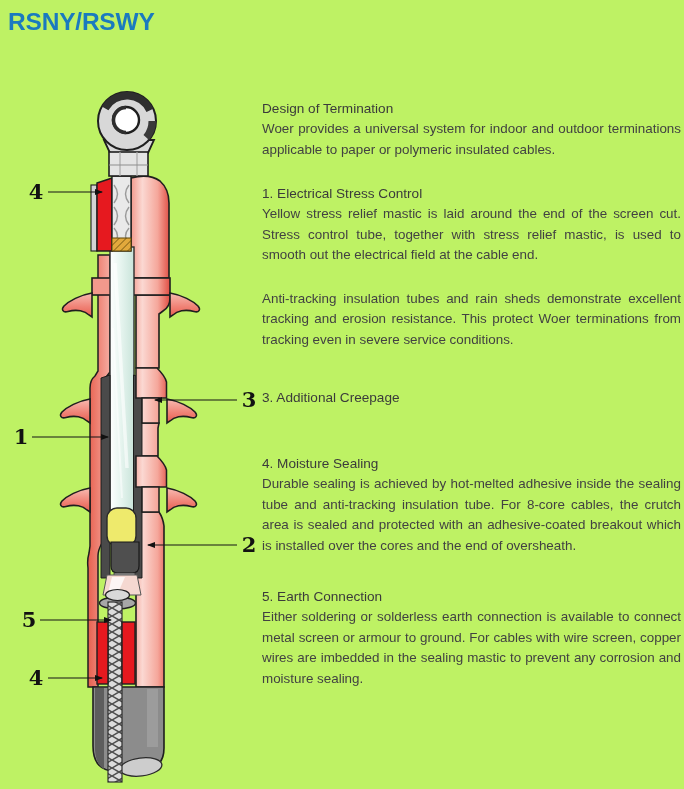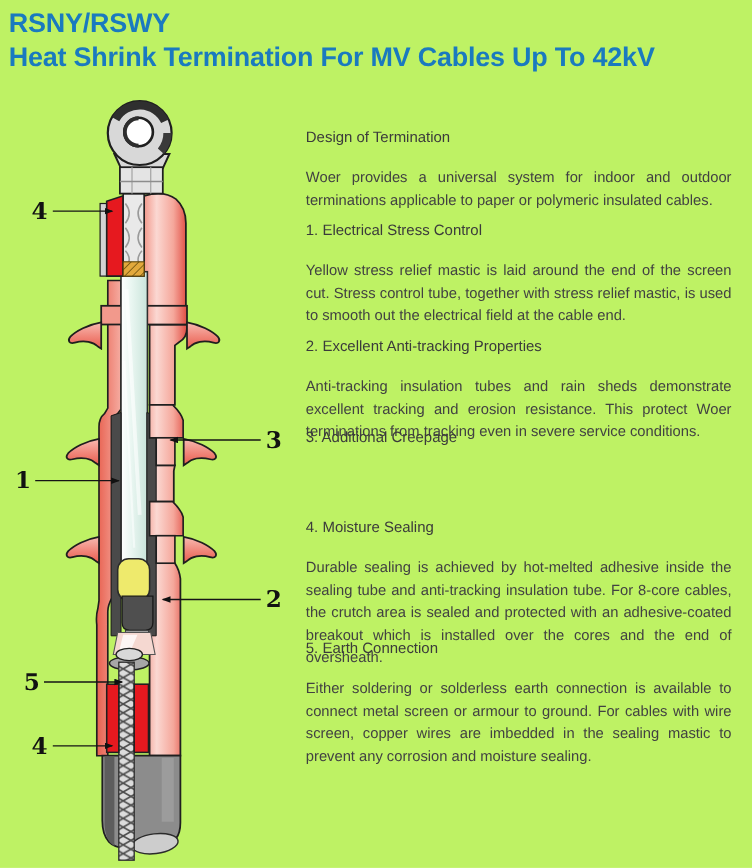--- a/index.html
+++ b/index.html
@@ -2,37 +2,36 @@
 <html><head>
 <meta charset="utf-8">
 <style>
   html,body{margin:0;padding:0;background:#fff;}
   #page{position:relative;width:684px;height:789px;background:#bef264;overflow:hidden;
         font-family:"Liberation Sans", sans-serif;}
   .title{position:absolute;left:8px;top:6px;font-weight:700;font-size:24.5px;
          line-height:31px;color:#1a7abf;letter-spacing:-0.2px;}
   .col{position:absolute;left:262px;width:419px;}
   .sec{position:absolute;left:0;width:419px;}
-  .sec h3{margin:16px;font-size:13.6px;font-weight:400;color:#3b3b3b;line-height:20.4px;}
-  .sec p{margin:16px;font-size:13.4px;font-weight:400;color:#424242;line-height:20.4px;
+  .sec h3{margin:0;font-size:13.6px;font-weight:400;color:#3b3b3b;line-height:20.4px;}
+  .sec p{margin:0;font-size:13.4px;font-weight:400;color:#424242;line-height:20.4px;
          text-align:justify;}
   .callout{position:absolute;width:20px;text-align:center;
            font-family:"DejaVu Serif", serif;font-weight:700;font-size:21px;
            color:#121212;line-height:24px;}
   svg{display:block;}
   .outl{stroke:#1f1f1f;}
 </style>
 </head>
 <body>
 
 <div id="page">
 
   <div class="title">
     <div>RSNY/RSWY</div>
-    <div>Heat Shrink Termination For MV Cables Up To 42kV</div>
   </div>
 
   <svg style="position:absolute;left:0;top:88px;" width="260" height="701" viewBox="0 0 260 701">
     <defs>
       <linearGradient id="gradTube" gradientUnits="userSpaceOnUse" x1="131" y1="0" x2="169" y2="0">
         <stop offset="0" stop-color="#f2998c"></stop>
           <stop offset="0.3" stop-color="#fbd8d2"></stop>
         <stop offset="0.7" stop-color="#f5a79b"></stop>
           <stop offset="1" stop-color="#e2544a"></stop>
       </linearGradient>
@@ -180,29 +179,28 @@
   <div class="col">
     <section class="sec" style="top:99px">
       <h3>Design of Termination</h3>
       <p>Woer provides a universal system for indoor and outdoor terminations applicable to paper or polymeric insulated cables.</p>
     </section>
     <section class="sec" style="top:184px">
       <h3>1. Electrical Stress Control</h3>
       <p>Yellow stress relief mastic is laid around the end of the screen cut. Stress control tube, together with stress relief mastic, is used to smooth out the electrical field at the cable end.</p>
     </section>
     <section class="sec" style="top:289px">
-      <h3>2. Excellent Anti-tracking Properties</h3>
       <p>Anti-tracking insulation tubes and rain sheds demonstrate excellent tracking and erosion resistance.  This protect  Woer terminations from tracking even in severe service conditions.</p>
     </section>
-    <section class="sec" style="top:372px">
+    <section class="sec" style="top:388px">
       <h3>3. Additional Creepage</h3>
     </section>
     <section class="sec" style="top:454px">
       <h3>4. Moisture Sealing</h3>
       <p>Durable sealing is achieved by hot-melted adhesive  inside the sealing tube and anti-tracking insulation tube. For 8-core cables, the crutch area is sealed and protected with an adhesive-coated breakout which is installed over the cores and the end of oversheath.</p>
     </section>
-    <section class="sec" style="top:564px">
+    <section class="sec" style="top:587px">
       <h3>5. Earth Connection</h3>
       <p>Either  soldering or solderless earth connection is available to connect metal screen or armour to ground. For cables with wire screen, copper wires are imbedded in the sealing mastic to prevent any corrosion and moisture sealing.</p>
     </section>
   </div>
 
 </div>
 
 </body></html>

